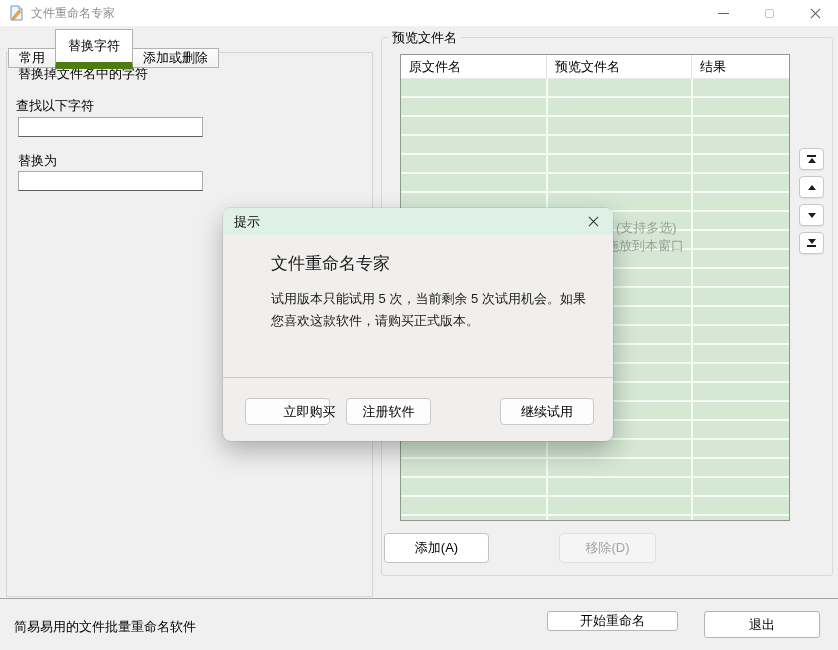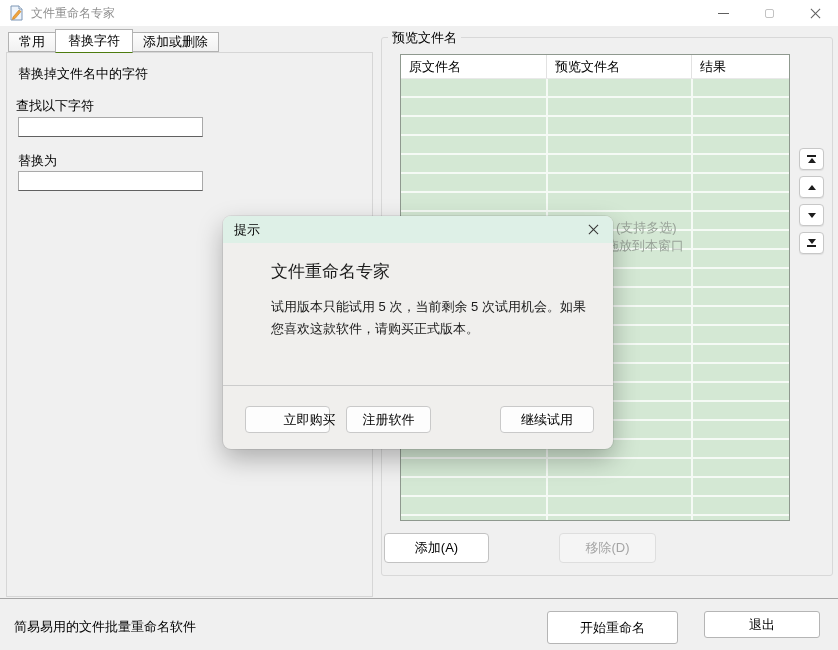--- a/index.html
+++ b/index.html
@@ -18,21 +18,21 @@
   .glyph-min{width:11px;height:1px;background:#5f5f5f;}
   .glyph-max{width:9px;height:9px;border:1px solid #c3c3c3;border-radius:2px;}
   .glyph-close{position:relative;width:11px;height:11px;}
   .glyph-close::before,.glyph-close::after{content:"";position:absolute;left:5px;top:-1px;width:1px;height:13px;background:#5f5f5f;}
   .glyph-close::before{transform:rotate(45deg);}
   .glyph-close::after{transform:rotate(-45deg);}
   
   .tabbar{position:absolute;top:29px;left:8px;display:flex;align-items:flex-end;z-index:3;}
   .tab{height:20px;padding:0 10px;display:inline-flex;align-items:center;
        border:1px solid #b2b2b2;background:linear-gradient(#fdfdfd,#f1f1f1);margin-right:-1px;}
-  .tab.selected{height:24px;background:#ffffff;border-bottom:1px solid #4d7c0f;margin-bottom:-1px;padding:8px 12px;z-index:4;}
+  .tab.selected{height:24px;background:#ffffff;border-bottom:7px solid #4d7c0f;margin-bottom:-1px;padding:16px 12px;z-index:4;}
   .tabpage{position:absolute;left:6px;top:52px;width:367px;height:545px;border:1px solid #d6d6d6;background:#f0f0f0;}
   
   .lbl{position:absolute;white-space:nowrap;}
   .txtbox{position:absolute;width:185px;height:20px;background:#ffffff;
           border:1px solid #a9a9a9;border-bottom:1px solid #616161;
           font:13px "Liberation Sans","DejaVu Sans",sans-serif;padding:0 4px;outline:none;}
   
   .groupbox{position:absolute;left:381px;top:37px;width:452px;height:539px;border:1px solid #d8d8d8;border-radius:3px;}
   .groupbox .legend{position:absolute;top:-9px;left:6px;background:#f0f0f0;padding:0 4px;white-space:nowrap;}
   .filetable{position:absolute;left:400px;top:54px;width:390px;height:467px;border:1px solid #8f998f;background:#ffffff;}
@@ -50,27 +50,27 @@
   .tri{width:0;height:0;border-left:4px solid transparent;border-right:4px solid transparent;}
   .tri.up{border-bottom:5px solid #1d1d1d;}
   .tri.down{border-top:5px solid #1d1d1d;}
   .hbar{width:9px;height:2px;background:#1d1d1d;}
   
   .btn{position:absolute;display:flex;align-items:center;justify-content:center;
        background:#ffffff;border:1px solid #c2c2c2;border-radius:4px;font-size:13px;cursor:default;white-space:nowrap;}
   .btn.disabled{background:#f5f5f5;color:#a4a4a4;border-color:#dedede;}
   .btn-add{left:384px;top:533px;width:105px;height:30px;}
   .btn-remove{left:523px;top:533px;width:97px;height:30px;margin-left:36px;}
-  .btn-start{left:547px;top:611px;width:131px;height:33px;border-color:#b5b5b5;border-radius:3px;}
+  .btn-start{left:547px;top:611px;width:131px;height:20px;border-color:#b5b5b5;border-radius:3px;}
   .btn-exit{left:704px;top:611px;width:116px;height:27px;border-color:#b5b5b5;border-radius:3px;}
   .bottom-sep{position:absolute;left:0;right:0;top:598px;height:1px;background:#a5a5a5;}
   .statusbar-text{position:absolute;left:14px;top:618px;}
   
   .dialog{position:absolute;left:223px;top:208px;width:390px;height:233px;background:#f0efed;border-radius:8px;
-          box-shadow:0 10px 26px rgba(0,0,0,.28),0 0 0 1px rgba(0,0,0,.07);z-index:10;overflow:hidden;margin-top:8px;}
+          box-shadow:0 10px 26px rgba(0,0,0,.28),0 0 0 1px rgba(0,0,0,.07);z-index:10;overflow:hidden;}
   .dlg-titlebar{position:absolute;left:0;right:0;top:0;height:27px;background:#def0e7;display:flex;align-items:center;padding:0 11px;}
   .dlg-close{position:absolute;right:4px;top:0;width:32px;height:27px;display:flex;align-items:center;justify-content:center;}
   .dlg-close .glyph-close::before,.dlg-close .glyph-close::after{background:#333333;}
   .dlg-heading{position:absolute;left:48px;top:44px;font-size:17px;color:#1b1b1b;white-space:nowrap;}
   .dlg-message{position:absolute;left:48px;top:80px;width:326px;line-height:22px;color:#1b1b1b;}
   .dlg-sep{position:absolute;left:0;right:0;top:169px;height:1px;background:#cccccc;}
   .dlg-btn{top:190px;height:27px;background:#fdfdfd;border-color:#c9c9c9;}
   .dlg-btn.b1{left:22px;width:85px;padding-left:44px;}
   .dlg-btn.b2{left:123px;width:85px;}
   .dlg-btn.b3{left:277px;width:94px;}

